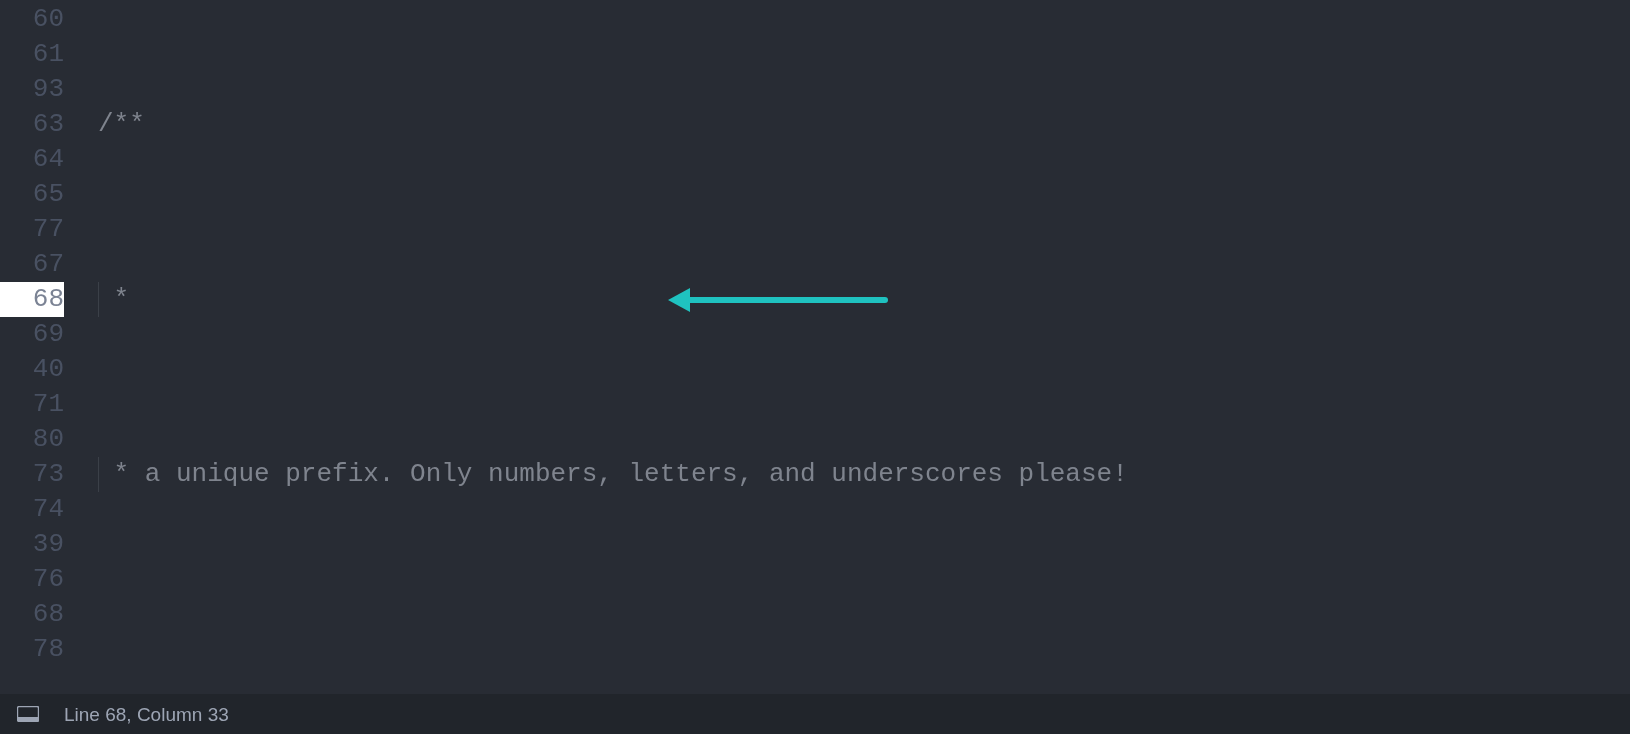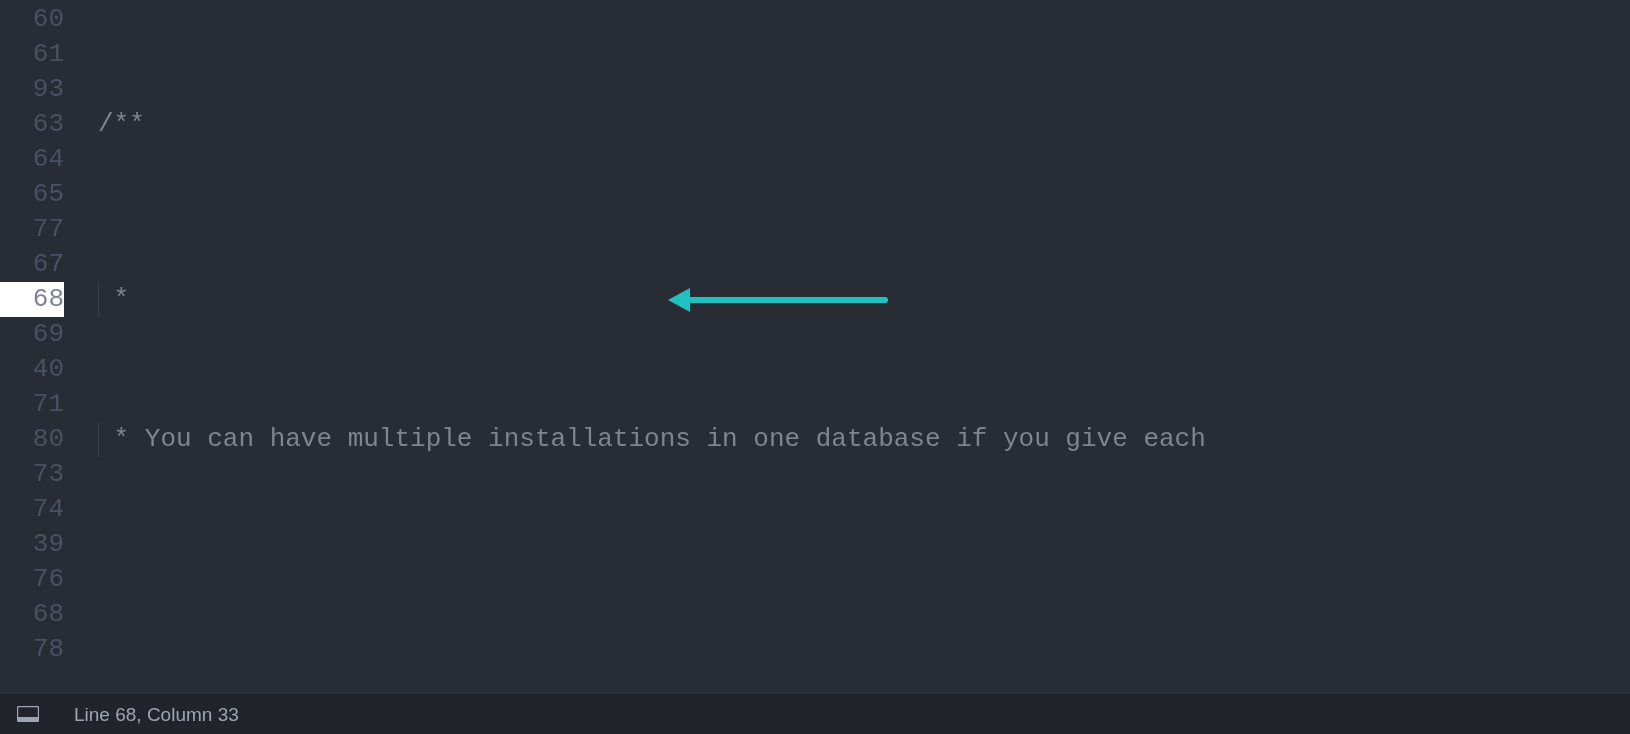--- a/index.html
+++ b/index.html
@@ -90,21 +90,21 @@
     position: absolute;
     left: 0; right: 0; bottom: 0;
     height: 40px;
     background: #21252b;
     color: #9da5b4;
     display: flex;
     align-items: center;
     padding-left: 16px;
     font-size: 19px;
     font-family: -apple-system, BlinkMacSystemFont, "Segoe UI", sans-serif;
-    gap: 34px;
+    gap: 24px;
   }
   .status-icon {
     display: inline-flex;
     align-items: center;
     justify-content: center;
     width: 24px;
     height: 18px;
   }
   .status-icon svg { display: block; }
 </style>
@@ -134,22 +134,22 @@
     <div class="ln">78</div>
   </div>
 
   <div class="code">
 
     <div class="row"><span class="c-comment">/**</span></div>
 
 
     <div class="row"><span class="indent-guide"></span><span class="c-comment"> *</span></div>
 
-    <div class="row"><span class="indent-guide"></span><span class="c-comment"> * </span><span class="c-comment">You can have multiple installations in one database if you give each</span></div>
 
+    <div class="row"><span class="indent-guide"></span><span class="c-comment"> * </span><span class="c-comment">a unique prefix. Only numbers, letters, and underscores please!</span></div>
 
     
 
     
 
     
 
     
 
     

